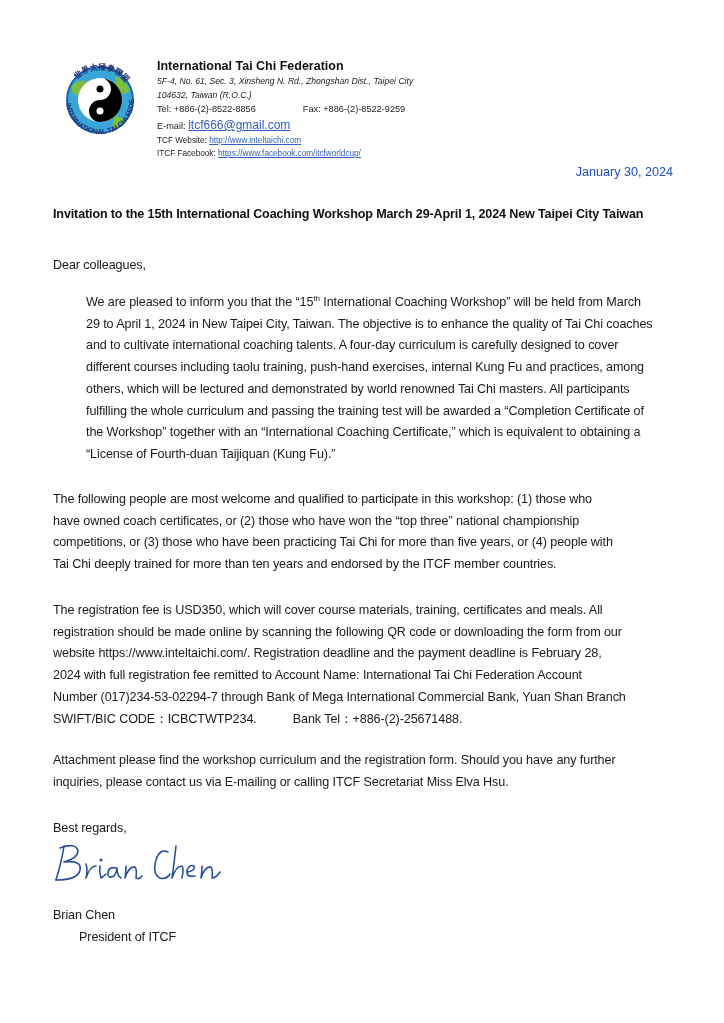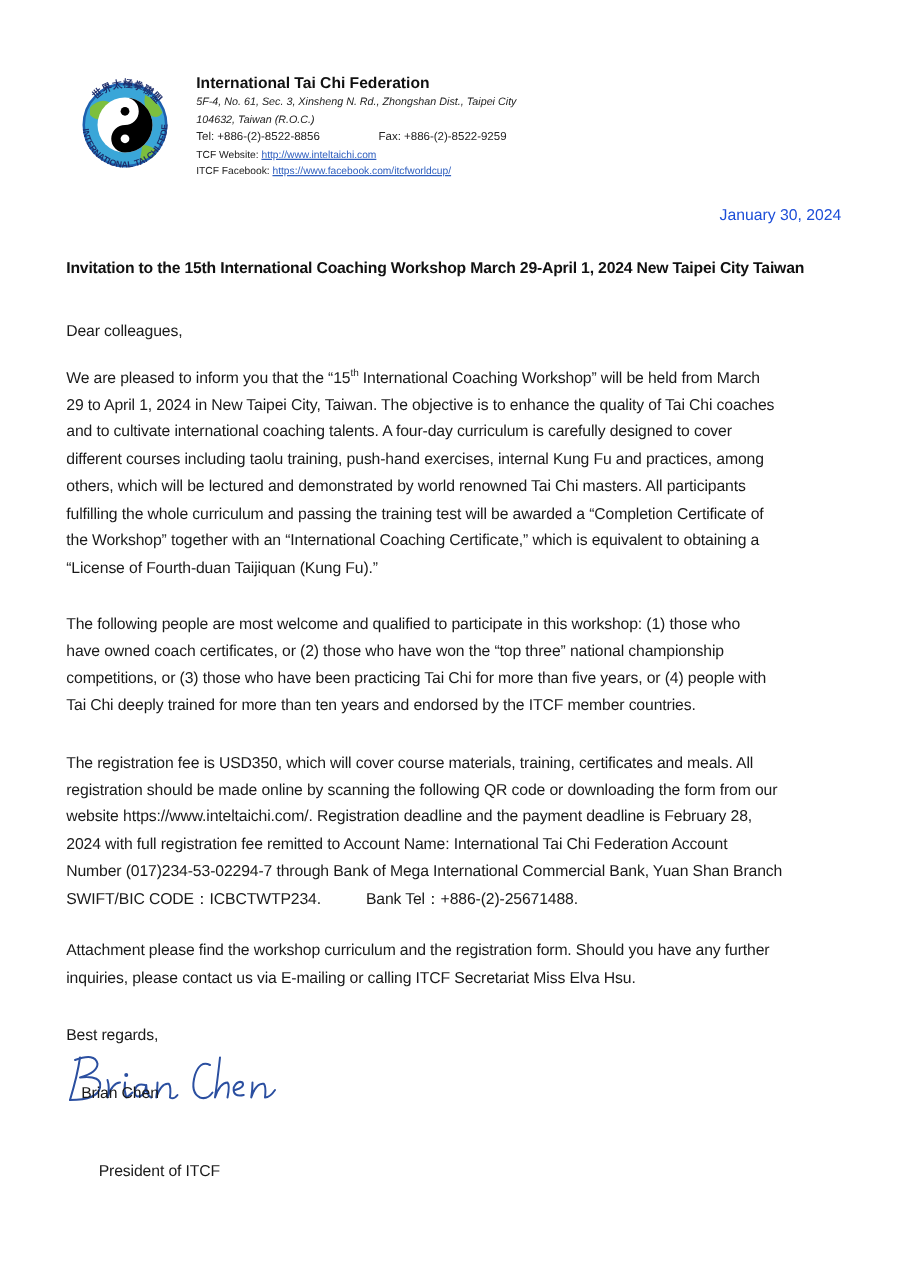--- a/index.html
+++ b/index.html
@@ -18,27 +18,27 @@
   .email-line a { font-size: 12px; color: #2f5fbf; text-decoration: underline; }
   .small-line { font-size: 8.2px; line-height: 13px; color: #222; }
   .small-line a { color: #2f5fbf; text-decoration: underline; }
 
   .date { position: absolute; right: 51px; top: 165px; font-size: 12.6px; color: #1d4ed8; }
 
   .subject { position: absolute; left: 53px; top: 207px; font-size: 12.6px; font-weight: bold; color: #111; white-space: nowrap; letter-spacing: -0.15px; }
 
   .body-text { position: absolute; left: 53px; width: 620px; font-size: 12.6px; line-height: 21.7px; color: #1a1a1a; letter-spacing: -0.1px; }
   .salutation { top: 255px; }
-  .p1 { top: 292px; }
+  .p1 { top: 292px; margin-left: 33px; }
   .p2 { top: 489px; }
   .p3 { top: 600px; }
   .p4 { top: 750px; }
   .closing { top: 818px; }
   .sig { position: absolute; left: 50px; top: 838px; width: 200px; height: 50px; }
-  .signer-name { top: 864px; margin-left: 12px; }
+  .signer-name { top: 905px; }
   .signer-title { top: 927px; margin-left: 26px; }
   sup { font-size: 8px; line-height: 0; }
   .line { display: block; white-space: nowrap; }
   .gap { display: inline-block; width: 36px; }
 </style>
 </head>
 <body>
 
 <div class="logo">
   <svg width="88" height="88" viewBox="0 0 88 88">
@@ -64,20 +64,23 @@
     </text>
   </svg>
 </div>
 
 <div class="header">
   <div class="org-name">International Tai Chi Federation</div>
   <div class="addr">5F-4, No. 61, Sec. 3, Xinsheng N. Rd., Zhongshan Dist., Taipei City</div>
   <div class="addr">104632, Taiwan (R.O.C.)</div>
   <div class="tel-line">
     <span>Tel: +886-(2)-8522-8856</span><span class="fax">Fax: +886-(2)-8522-9259</span>
+  </div>
+  <div class="email-line">
+    <span>E-mail: </span><a>itcf666@gmail.com</a>
   </div>
   <div class="small-line">
     <span>TCF Website: </span><a>http://www.inteltaichi.com</a>
   </div>
   <div class="small-line">
     <span>ITCF Facebook: </span><a>https://www.facebook.com/itcfworldcup/</a>
   </div>
 </div>
 
 <div class="date">January 30, 2024</div>

